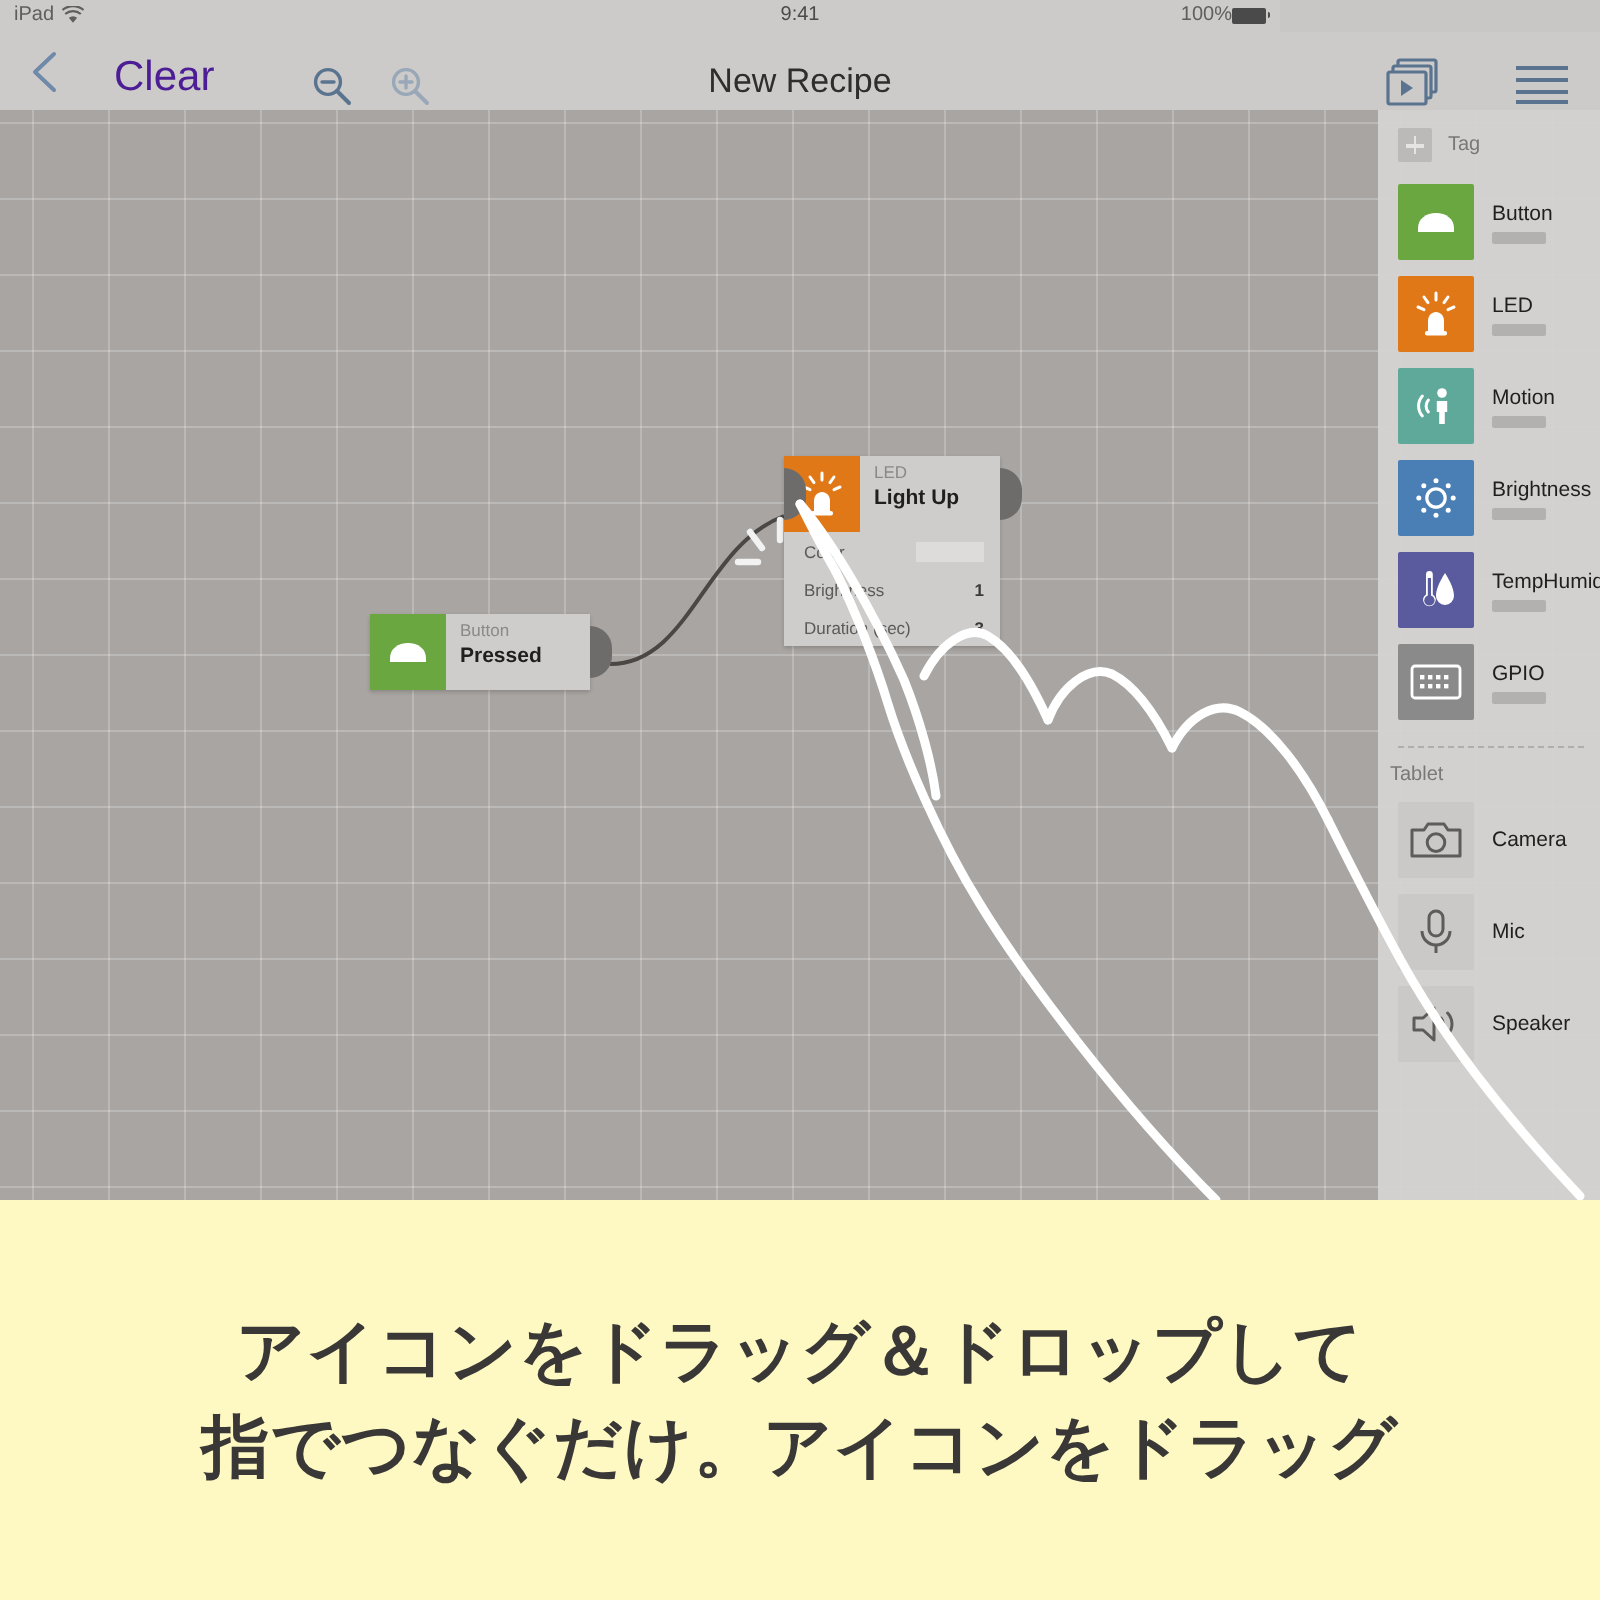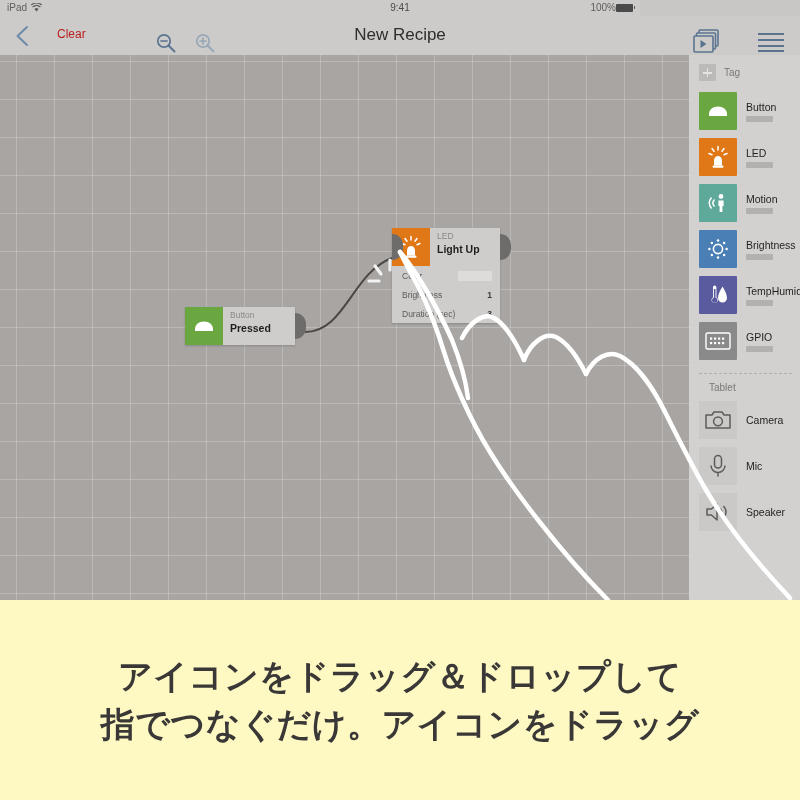--- a/index.html
+++ b/index.html
@@ -35,30 +35,30 @@
     content: ""; position: absolute; right: -2px; top: 2.5px;
     width: 1.5px; height: 3px; background: #4a4a4a; border-radius: 0 1px 1px 0;
   }
 
   
   #navbar {
     position: absolute; left: 0; top: 16px; width: 800px; height: 39px;
     background: #cdcbc9;
   }
   .nav-title {
-    position: absolute; left: 0; top: 9px; width: 800px; text-align: center;
+    position: absolute; left: 0; top: 15px; width: 800px; text-align: center;
     font-size: 17px; color: #2e2e2e;
   }
   .nav-back {
     position: absolute; left: 12px; top: 8px;
     width: 22px; height: 24px; cursor: pointer;
   }
   .nav-clear {
     position: absolute; left: 57px; top: 11px;
-    font-size: 12px; color: #b91c1c; cursor: pointer;
+    font-size: 21px; color: #4c1d95; cursor: pointer;
   }
   .nav-zoomout { position: absolute; left: 155px; top: 16px; cursor: pointer; }
   .nav-zoomin  { position: absolute; left: 194px; top: 16px; cursor: pointer; }
   .nav-recipes { position: absolute; right: 78px; top: 13px; cursor: pointer; }
   .nav-menu    { position: absolute; right: 14px; top: 15px; cursor: pointer; }
 
   
   #canvas {
     position: absolute; left: 0; top: 55px; width: 800px; height: 545px;
     background-color: #a8a5a3;
@@ -138,21 +138,21 @@
   }
   .pi-textcol { display: flex; flex-direction: column; gap: 3px; }
   .pi-label { font-size: 10.5px; color: #1f1f1f; line-height: 12px; }
   .pi-sub { width: 27px; height: 6px; background: #b3b1af; border-radius: 1px; }
 
   .panel-divider {
     margin: 9px 8px 0 10px;
     border-top: 1px dashed #b0aeac; height: 0;
   }
   .panel-section {
-    font-size: 10px; color: #7a7876; padding: 8px 0 4px 20px;
+    font-size: 10px; color: #7a7876; padding: 8px 0 4px 6px;
   }
   .panel-item.tablet .pi-icon { background: #cbc9c7; }
 
   
   #hand { position: absolute; left: 0; top: 0; width: 800px; height: 600px; pointer-events: none; }
 
   
   #caption {
     position: absolute; left: 0; top: 600px; width: 800px; height: 200px;
     background: #fef9c3;

